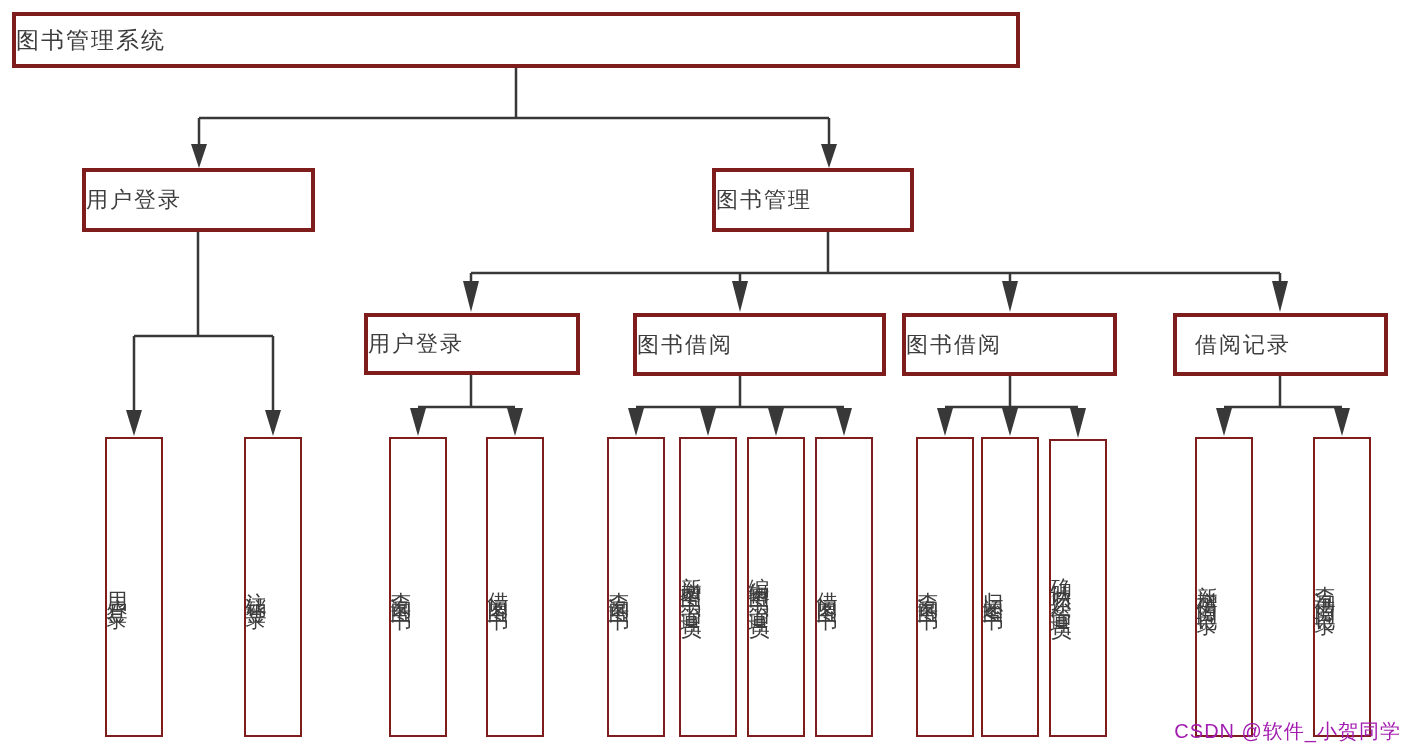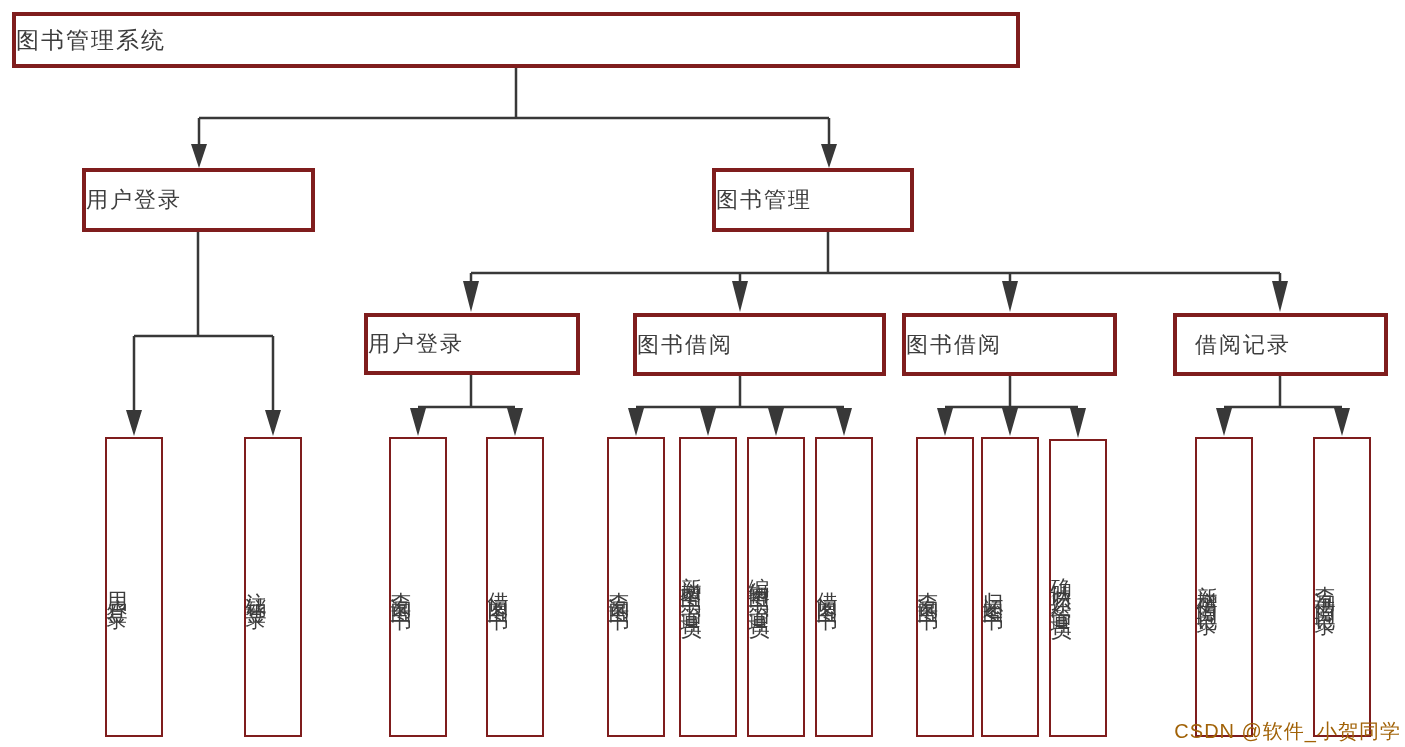--- a/index.html
+++ b/index.html
@@ -44,21 +44,21 @@
   }
   #connector-layer path.arrow {
     fill: #383838;
     stroke: none;
   }
   .watermark {
     position: absolute;
     right: 4px;
     bottom: 2px;
     font-size: 20px;
-    color: #a16207;
+    color: #a21caf;
     letter-spacing: 1px;
     z-index: 10;
     white-space: nowrap;
   }
 </style>
 </head>
 <body>
 
 <div id="canvas">
 

